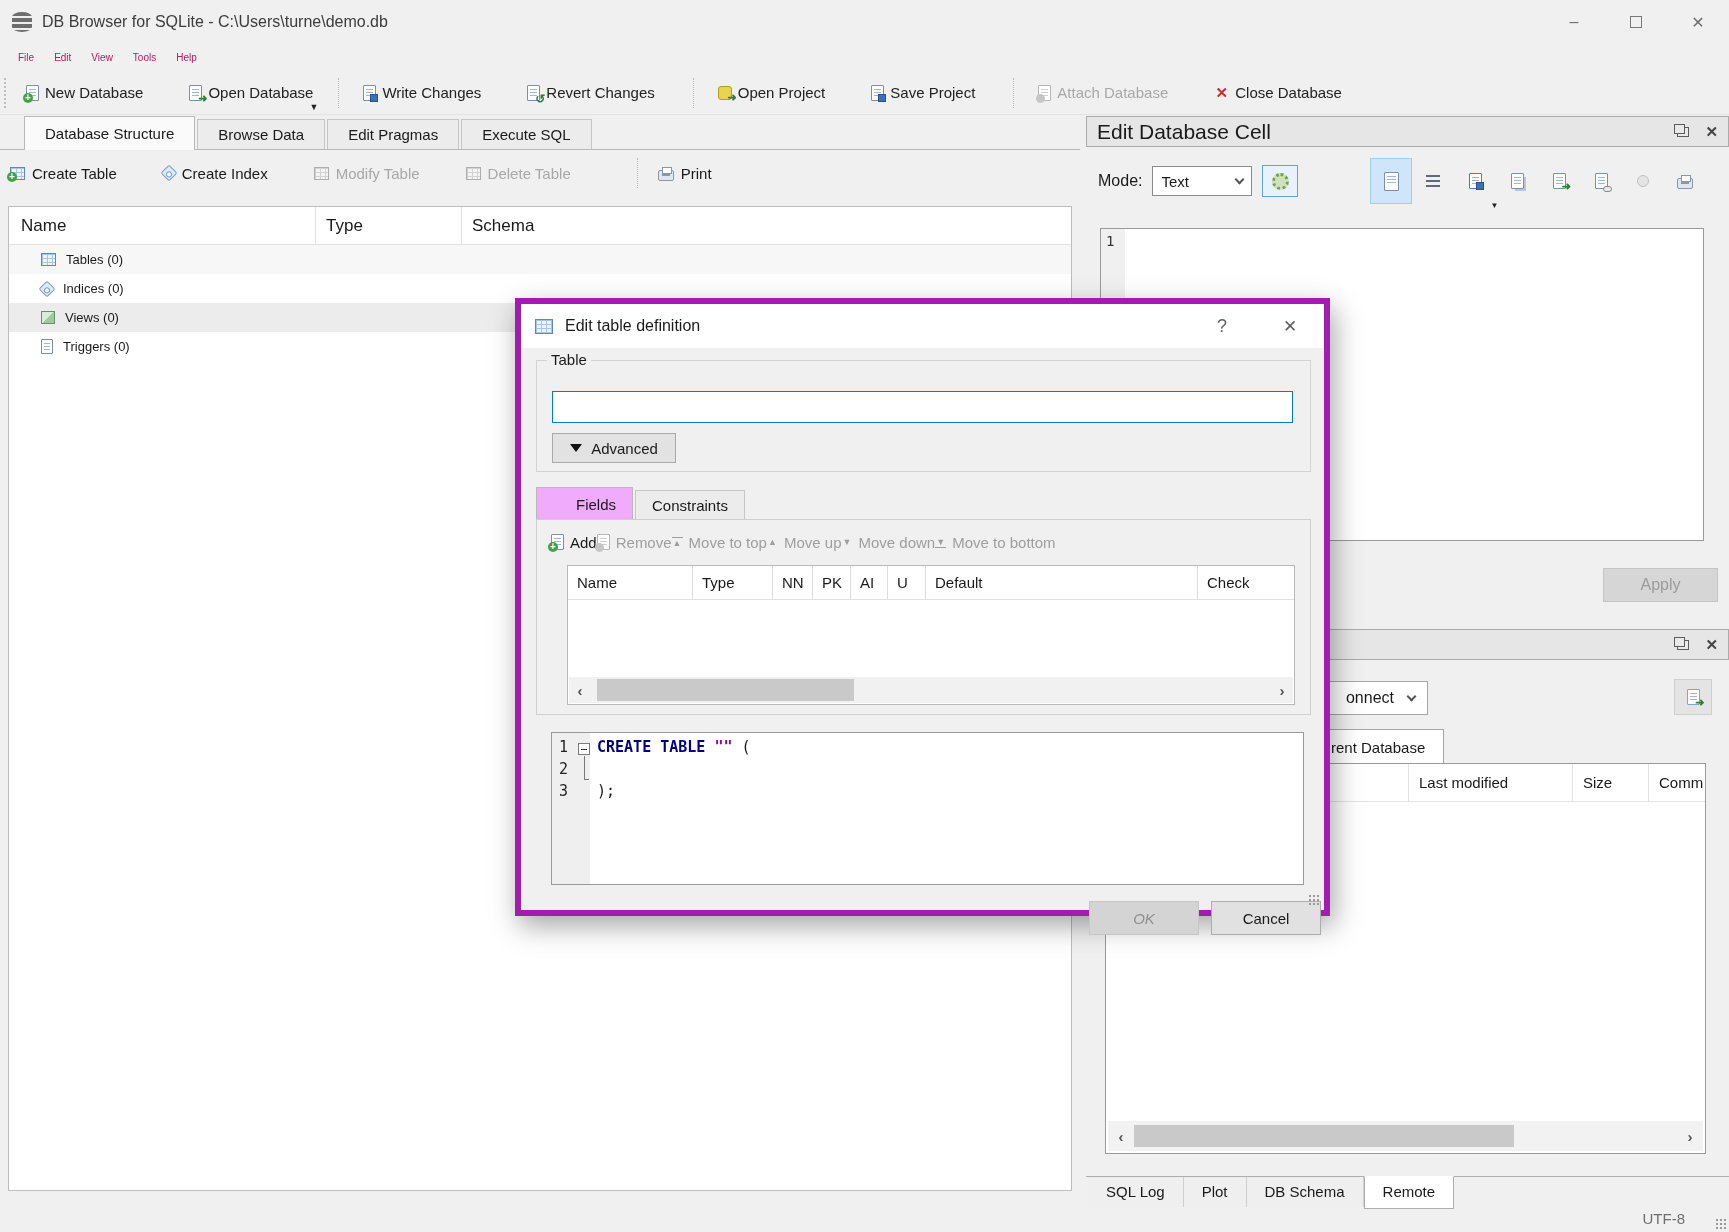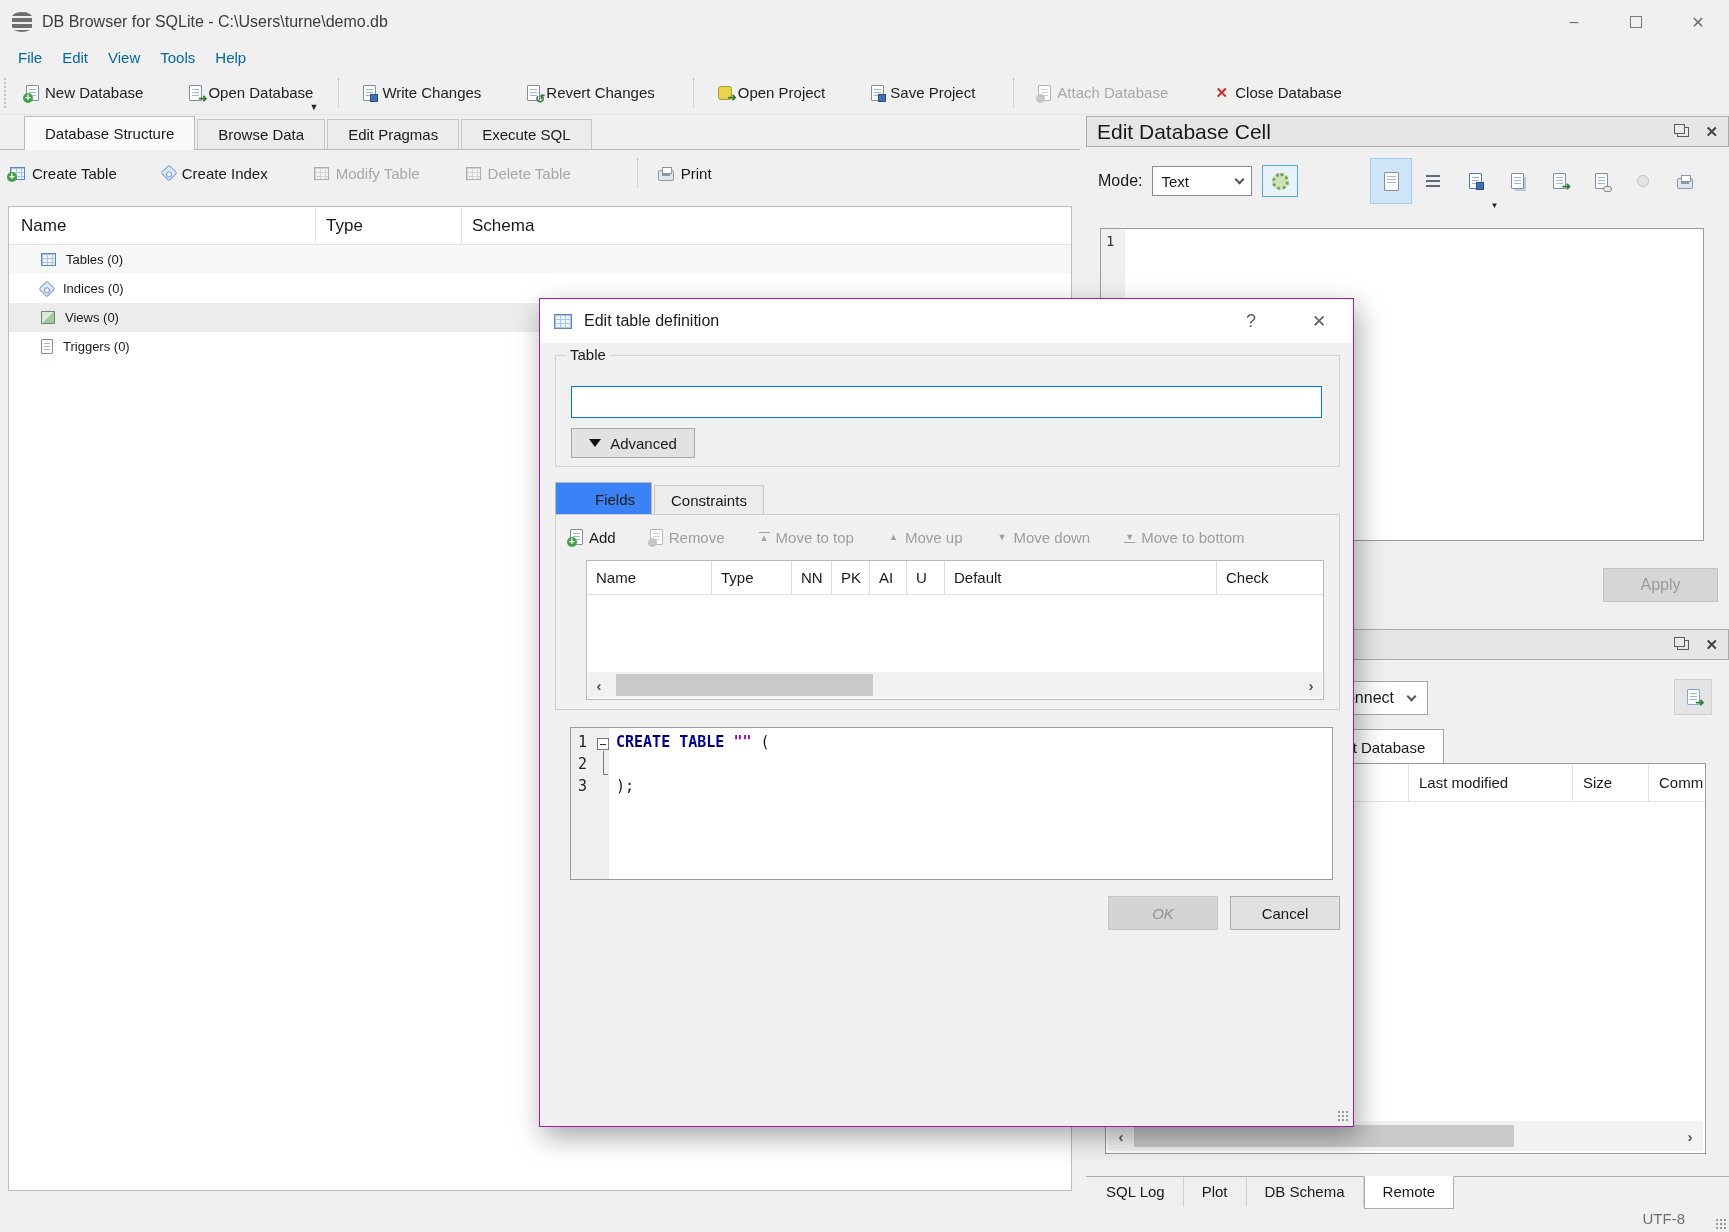--- a/index.html
+++ b/index.html
@@ -10,21 +10,21 @@
     overflow:hidden; outline:1px solid #8f8f8f;
   }
   
   .titlebar { height:44px; display:flex; align-items:center; padding-left:12px; background:#f0f0f0; }
   .titlebar .apptitle { margin-left:10px; font-size:16px; color:#3c3c3c; }
   .win-controls { margin-left:auto; display:flex; align-items:center; height:100%; }
   .win-btn { width:62px; height:100%; display:flex; align-items:center; justify-content:center; color:#6e6e6e; font-size:16px; }
   .win-btn .boxglyph { width:12px; height:12px; border:1px solid #7a7a7a; display:inline-block; }
   
   .menubar { height:27px; display:flex; align-items:center; padding-left:8px; gap:0; }
-  .menu-item { padding:0 10px; color:#0369a1; font-size:15px; }
+  .menu-item { padding:0 10px; color:#be185d; font-size:10px; }
   
   .toolbar { height:44px; display:flex; align-items:center; padding-left:2px; border-bottom:1px solid #e3e3e3; }
   .tgrip { width:6px; height:30px; border-left:2px dotted #bfbfbf; margin:0 6px 0 2px; }
   .tbtn { display:flex; align-items:center; gap:6px; padding:6px 10px; margin-right:26px; white-space:nowrap; font-size:15px; color:#222; }
   .tbtn.disabled { color:#a8a8a8; }
   .tsep { width:1px; height:30px; border-left:1px dotted #b8b8b8; margin:0 14px 0 2px; }
   .dd-arrow { font-size:9px; color:#222; align-self:flex-end; margin:0 18px 2px -18px; }
   
   .ic { display:inline-block; position:relative; flex:none; }
   .doc { width:13px; height:16px; background:#fff; border:1px solid #7d8fa8; border-radius:1px; }
@@ -120,36 +120,36 @@
   .remote-box .hthumb { left:0; width:380px; }
   .bottom-tabs { position:absolute; left:0; right:0; top:1060px; height:34px; border-top:1px solid #adadad; display:flex; padding-left:2px; }
   .btab { padding:0 18px; height:30px; line-height:30px; font-size:15px; border-right:1px solid #cfcfcf; background:#efefef; }
   .btab.active { background:#fff; border:1px solid #adadad; border-top:1px solid #fff; margin-top:-1px; height:33px; }
   
   .statusbar { position:absolute; left:0; right:0; bottom:0; height:27px; display:flex; align-items:center; justify-content:flex-end; color:#6f6f6f; font-size:15px; }
   .statusbar .enc { margin-right:44px; }
   .grip { position:absolute; right:3px; bottom:3px; width:10px; height:10px;
     background:radial-gradient(circle at 1px 1px,#9a9a9a 1px,transparent 1.4px); background-size:4px 4px; }
   
-  .dialog { position:absolute; left:515px; top:298px; width:815px; height:829px; background:#f0f0f0;
-    border:1px solid #a21caf; box-shadow:4px 10px 26px rgba(0,0,0,.35); z-index:10;margin-left:24px; }
+  .dialog { position:absolute; left:515px; top:298px; width:815px; height:618px; background:#f0f0f0;
+    border:6px solid #a21caf; box-shadow:4px 10px 26px rgba(0,0,0,.35); z-index:10; }
   .dlg-title { height:44px; background:#fff; display:flex; align-items:center; padding:0 14px; font-size:16px; }
   .dlg-title .t { margin-left:12px; flex:1; }
   .dlg-help { width:40px; text-align:center; color:#5f5f5f; font-size:18px; margin-right:28px; }
   .dlg-close { width:40px; text-align:center; color:#5f5f5f; font-size:17px; }
   .grp { position:absolute; left:15px; right:13px; top:56px; height:112px; border:1px solid #d2d2d2; }
   .grp-label { position:absolute; top:-10px; left:10px; background:#f0f0f0; padding:0 4px; font-size:15px; }
   .grp-input { position:absolute; left:15px; right:17px; top:30px; height:32px; background:#fff; border:1px solid #0078d7; font-size:15px; padding:0 6px; outline:none; }
   .adv-btn { position:absolute; left:15px; top:72px; width:124px; height:30px; background:#e2e2e2; border:1px solid #a9a9a9;
     display:flex; align-items:center; justify-content:center; gap:9px; font-size:15px; }
   .dlg-tabs { position:absolute; left:15px; top:182px; height:34px; display:flex; align-items:flex-end; }
   .dtab { padding:0 16px; height:30px; line-height:30px; background:#ececec; border:1px solid #c6c6c6; border-bottom:none; margin-right:2px; font-size:15px; }
-  .dtab.active { height:34px; line-height:34px; background:#3b82f6; border-color:#b9b9b9; margin-bottom:-1px;padding-left:39px; }
+  .dtab.active { height:34px; line-height:34px; background:#f0abfc; border-color:#b9b9b9; margin-bottom:-1px;padding-left:39px; }
   .pane { position:absolute; left:15px; right:13px; top:215px; height:196px; border:1px solid #cfcfcf; background:#f0f0f0; }
-  .actions { position:absolute; top:6px; left:14px; height:32px; display:flex; align-items:center; gap:34px; }
+  .actions { position:absolute; top:6px; left:14px; height:32px; display:flex; align-items:center; }
   .abtn { display:flex; align-items:center; gap:6px; font-size:15px; }
   .abtn.disabled { color:#9e9e9e; }
   .mv { position:relative; width:11px; height:11px; color:#9e9e9e; font-size:9px; line-height:11px; text-align:center; }
   .mv.top { border-top:1px solid #9e9e9e; } .mv.bottom { border-bottom:1px solid #9e9e9e; }
   .mv.up::after, .mv.top::after { content:"▲"; }
   .mv.down::after, .mv.bottom::after { content:"▼"; }
   .ftable { position:absolute; left:30px; right:15px; top:45px; bottom:9px; background:#fff; border:1px solid #b9b9b9; }
   .fhead { height:34px; display:flex; border-bottom:1px solid #e0e0e0; font-size:15px; }
   .fcell { display:flex; align-items:center; padding-left:9px; border-right:1px solid #dcdcdc; height:100%; }
   .fc-name{width:125px;} .fc-type{width:80px;} .fc-nn{width:40px;} .fc-pk{width:38px;text-align:right;} .fc-ai{width:37px;} .fc-u{width:38px;} .fc-def{width:272px;} .fc-chk{flex:1;border-right:none;}

